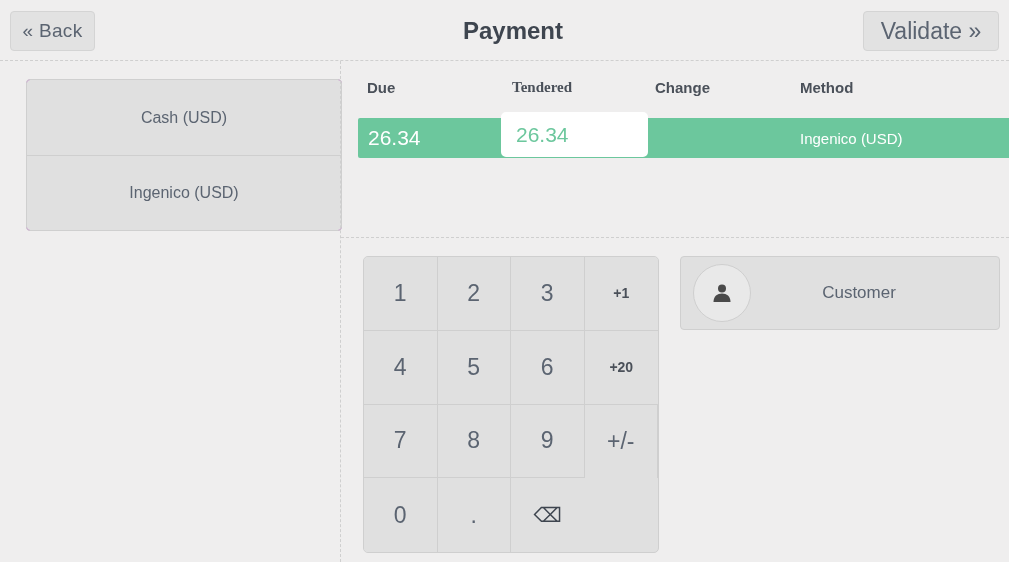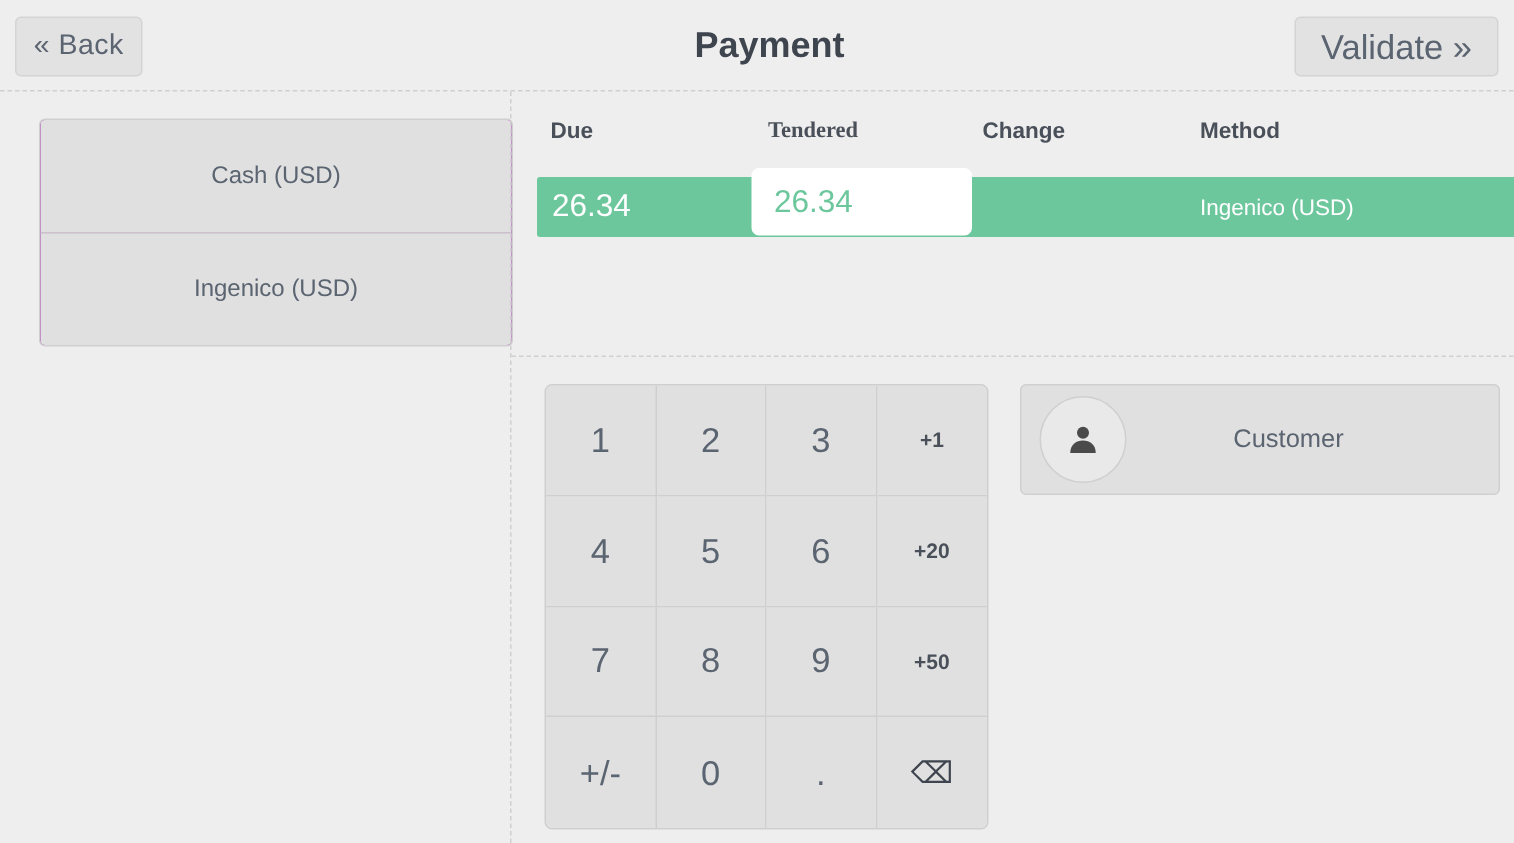--- a/index.html
+++ b/index.html
@@ -283,21 +283,20 @@
     <div class="pad-key">2</div>
     <div class="pad-key">3</div>
     <div class="pad-key small col4">+1</div>
     <div class="pad-key">4</div>
     <div class="pad-key">5</div>
     <div class="pad-key">6</div>
     <div class="pad-key small col4">+20</div>
     <div class="pad-key">7</div>
     <div class="pad-key">8</div>
     <div class="pad-key">9</div>
-    <div class="pad-key small col4">+50</div>
     <div class="pad-key row4">+/-</div>
     <div class="pad-key row4">0</div>
     <div class="pad-key row4">.</div>
     <div class="pad-key icon col4 row4">⌫</div>
   </div>
 
 <div id="customer-button">
   <div id="customer-avatar">
     <svg width="24" height="24" viewBox="0 0 24 24" aria-hidden="true">
       <circle cx="12" cy="7.5" r="4" fill="#4a4a4a"></circle>

